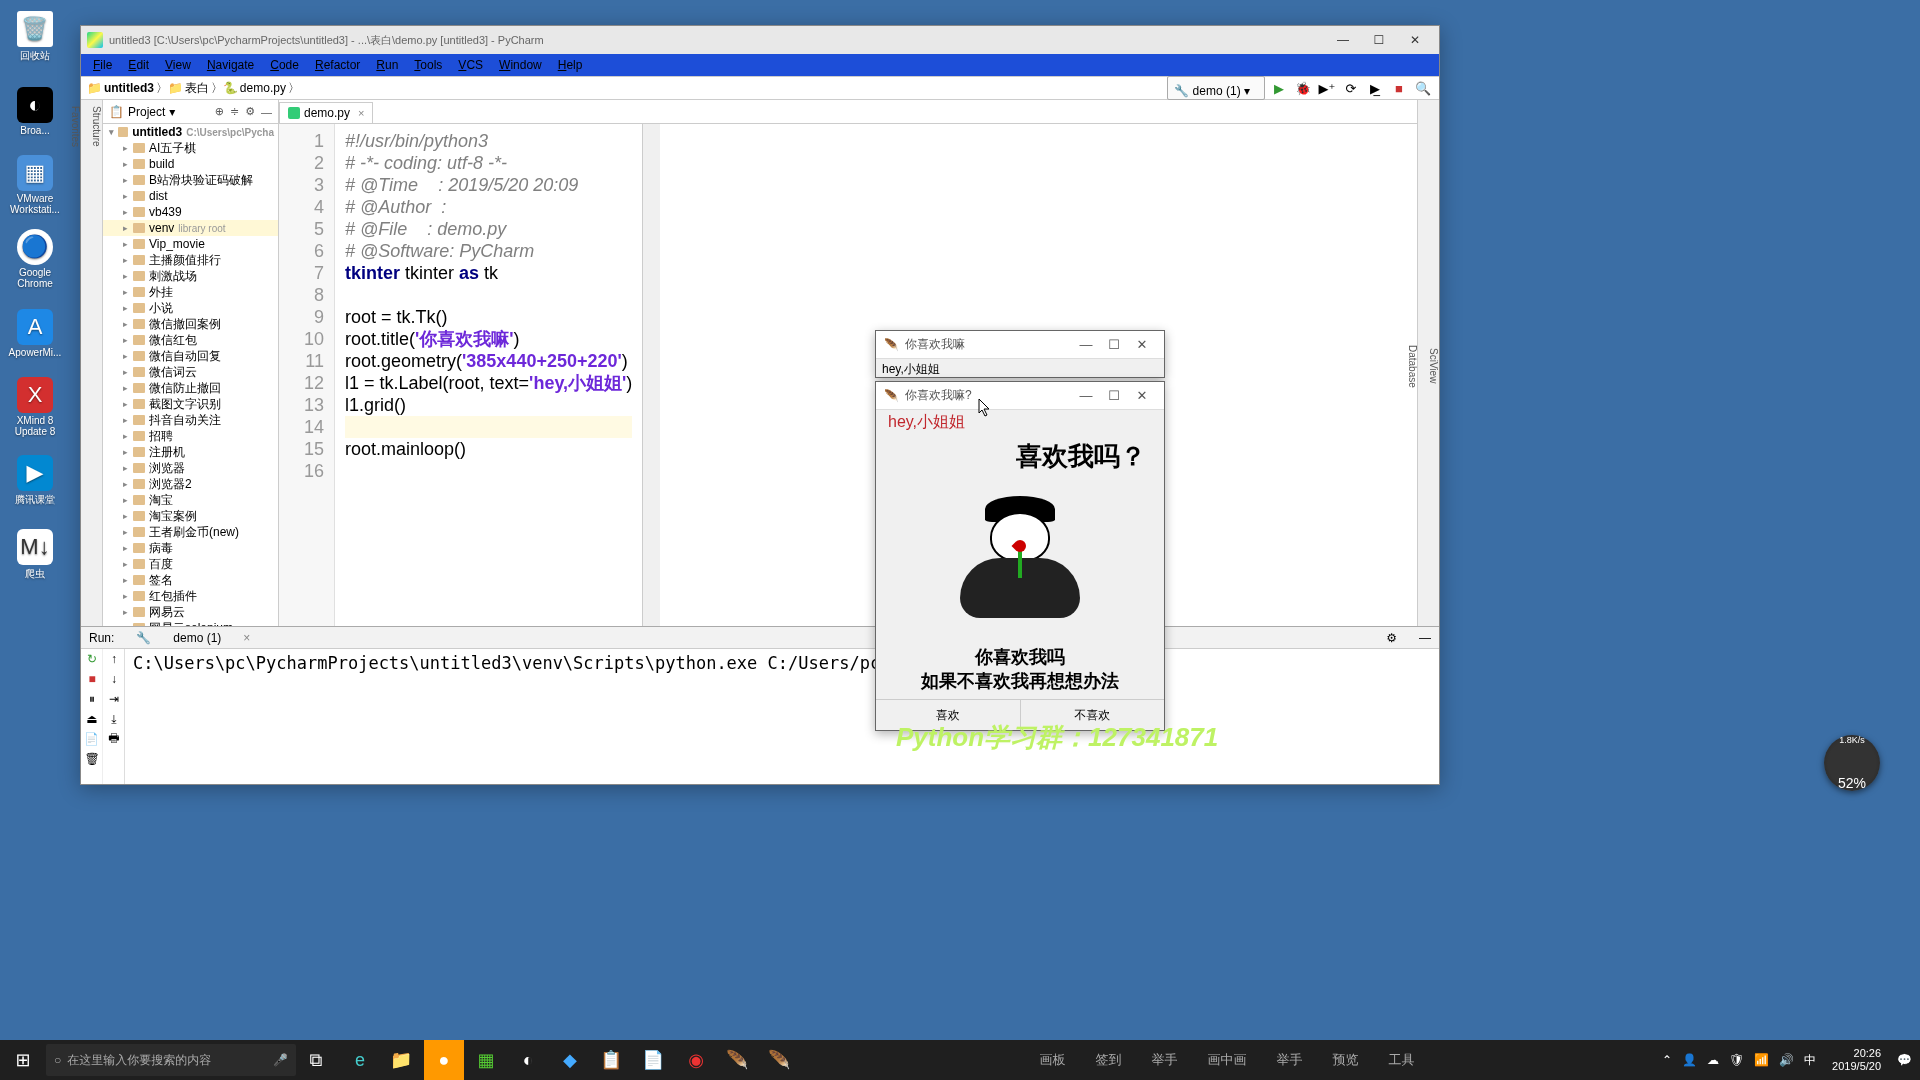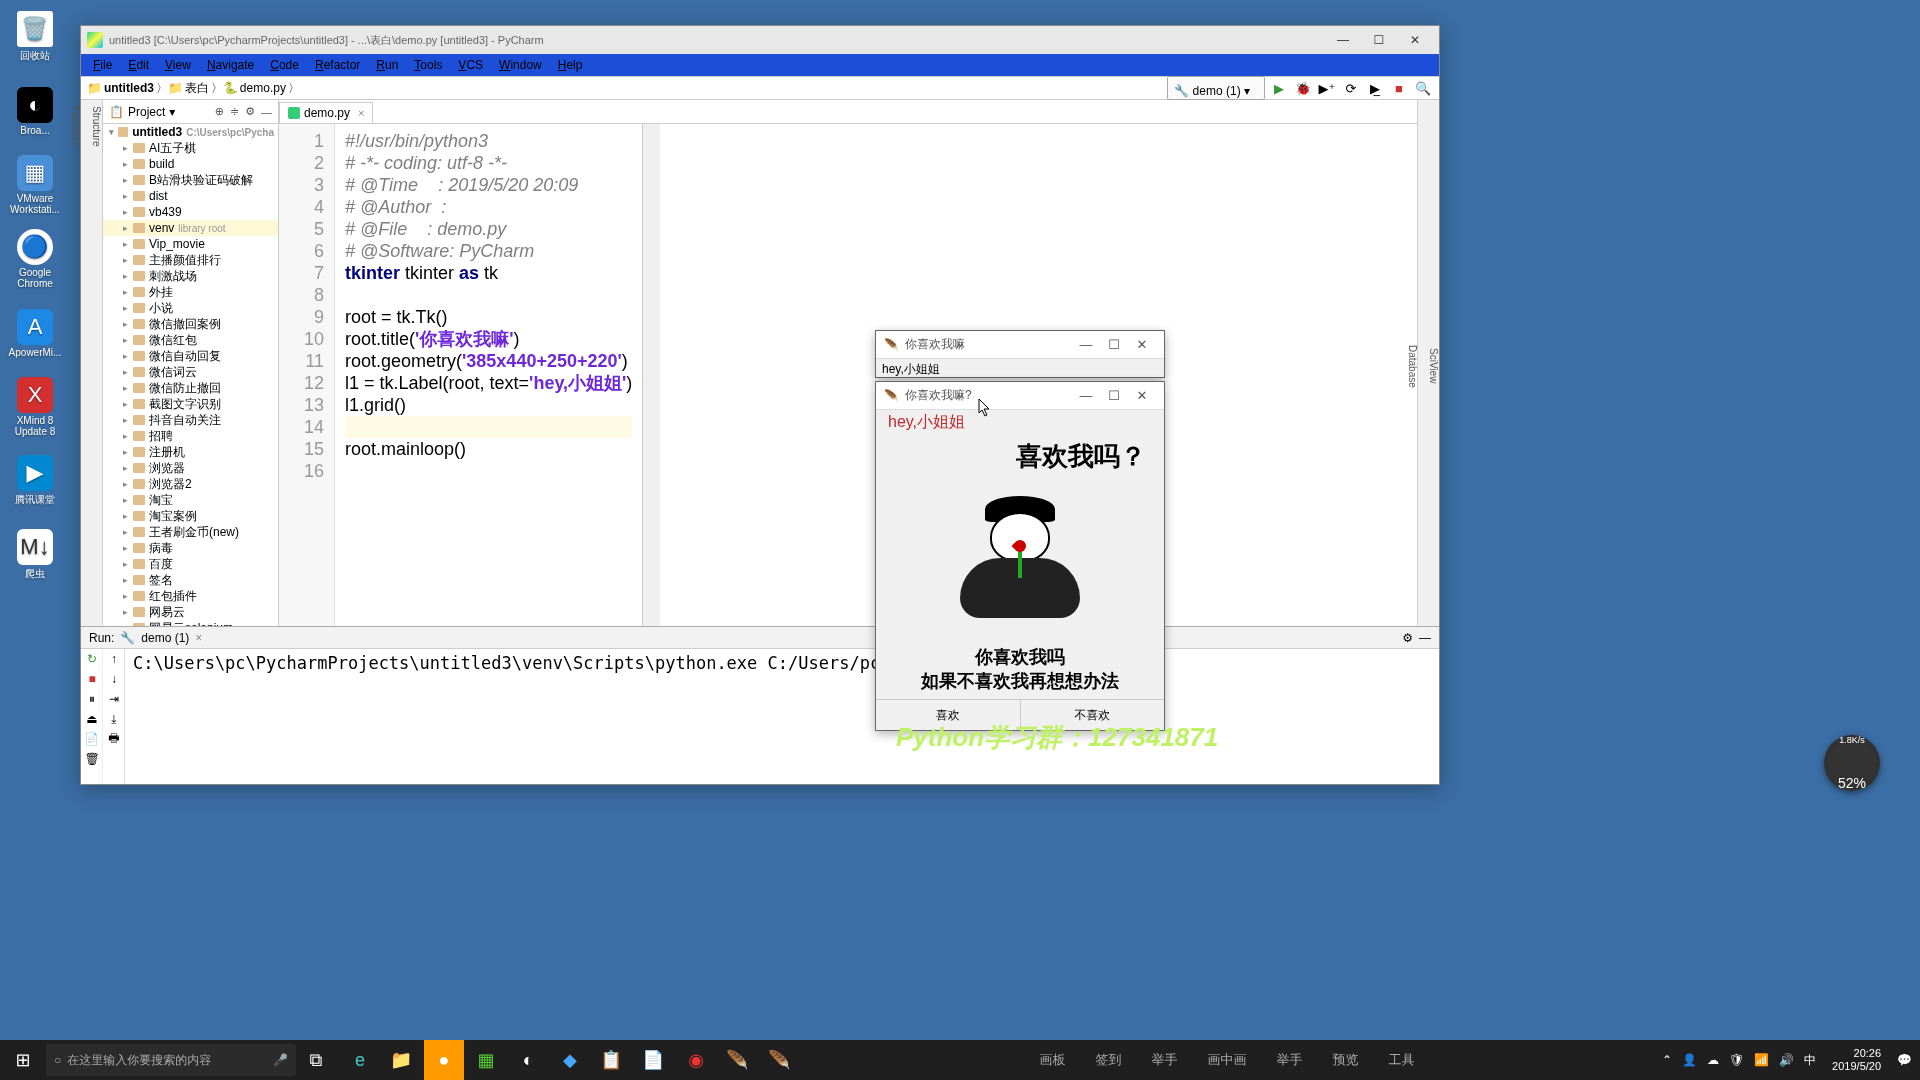--- a/index.html
+++ b/index.html
@@ -50,21 +50,21 @@
 .gutter div { height: 22px; }
 .src { padding: 6px 10px; white-space: pre; }
 .cm { color: #808080; font-style: italic; }
 .kw { color: #000080; font-weight: bold; }
 .str { color: #6d28d9; font-weight: bold; }
 .caret-line { background: #fffae3; display: inline-block; width: 100%; }
 .right-gutter { width: 18px; background: #f0f0f0; border-left: 1px solid #ccc; }
 .right-sidebar { width: 22px; background: #f0f0f0; border-left: 1px solid #ccc; display: flex; flex-direction: column; align-items: center; font-size: 10px; color: #555; writing-mode: vertical-rl; padding-top: 6px; gap: 10px; }
 
 .run-panel { height: 158px; border-top: 1px solid #aaa; background: #fff; display: flex; flex-direction: column; }
-.run-header { height: 22px; background: #f2f2f2; border-bottom: 1px solid #ccc; display: flex; align-items: center; padding: 0 8px; font-size: 12px; gap: 6px; }
+.run-header { height: 22px; background: #f2f2f2; border-bottom: 1px solid #ccc; display: flex; align-items: center; padding: 0 8px; font-size: 12px; gap: 22px; }
 .run-header .spc { flex: 1; }
 .run-body { flex: 1; display: flex; }
 .run-tools { width: 44px; border-right: 1px solid #ddd; display: flex; flex-direction: column; }
 .run-tools .rbtn { height: 20px; display: flex; align-items: center; justify-content: center; font-size: 12px; width: 22px; }
 .run-out { flex: 1; padding: 4px 8px; font-family: Consolas, monospace; font-size: 17px; }
 
 .left-strip { position: absolute; left: 0; top: 74px; width: 22px; background: #f0f0f0; border-right: 1px solid #ccc; height: calc(100% - 74px - 158px); font-size: 10px; writing-mode: vertical-rl; display: flex; flex-direction: column; padding-top: 6px; gap: 10px; color: #555; }
 
 
 .tkwin { position: absolute; background: #f0f0f0; border: 1px solid #666; box-shadow: 0 3px 10px rgba(0,0,0,0.3); }

